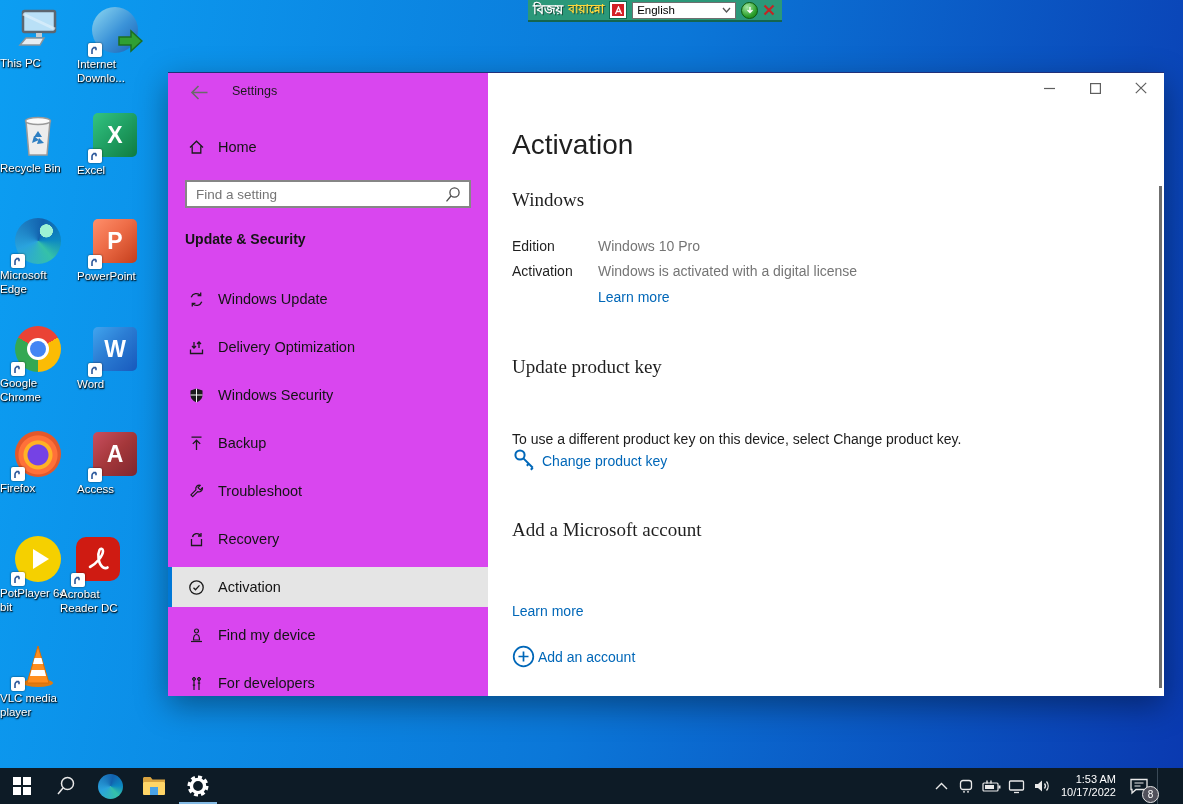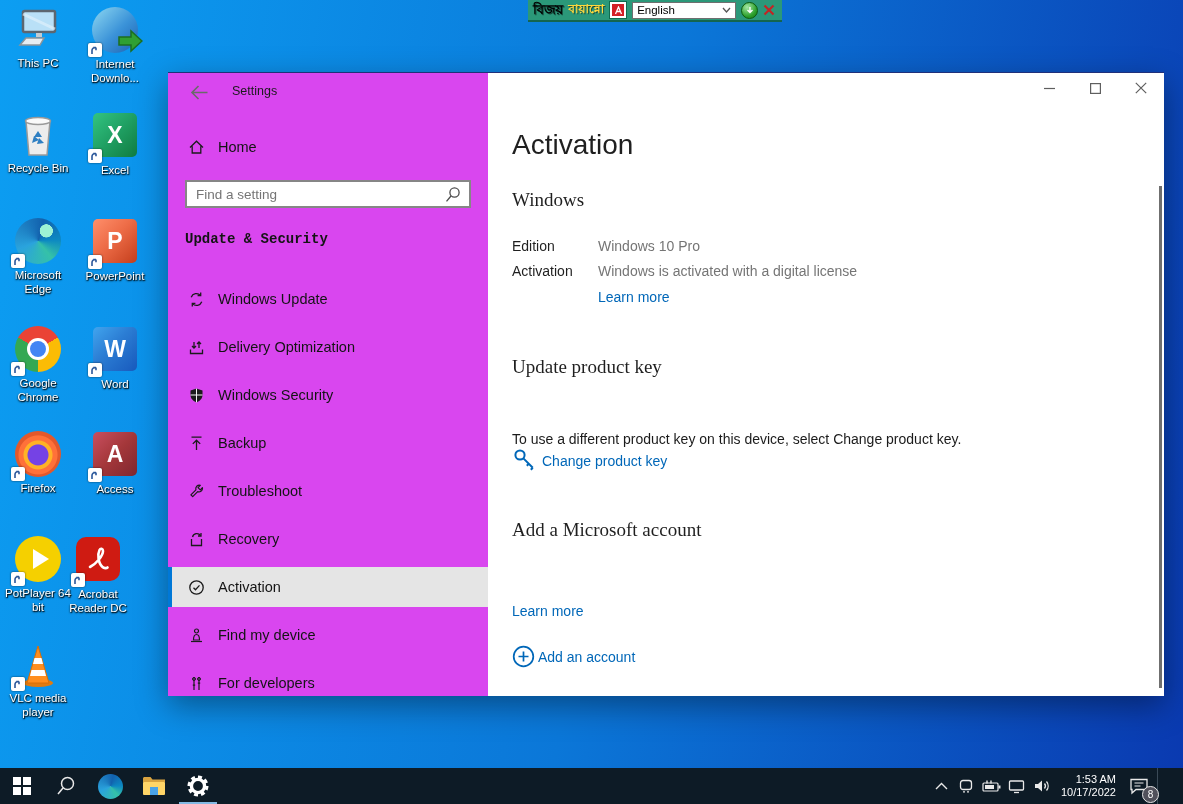--- a/index.html
+++ b/index.html
@@ -2,21 +2,21 @@
 <html><head>
 <meta charset="utf-8">
 <style>
   html,body{margin:0;padding:0;}
   body{
     position:relative;width:1183px;height:804px;overflow:hidden;
     font-family:"Liberation Sans","DejaVu Sans",sans-serif;
     background:linear-gradient(100deg,#0c9ef2 0%,#0b77d8 52%,#0a39b0 100%);
   }
   
-  .dicon{position:absolute;width:76px;text-align:center;cursor:pointer;}
+  .dicon{position:absolute;width:76px;text-align:left;cursor:pointer;}
   .art{position:relative;width:48px;height:48px;margin:0 auto;}
   .dlabel{margin-top:3px;font-size:11.5px;line-height:13.5px;color:#fff;
     text-shadow:0 1px 2px rgba(0,0,0,.95),1px 1px 1px rgba(0,0,0,.8);}
   .sc-badge{position:absolute;left:-3px;bottom:-2px;width:14px;height:14px;background:#fff;
     border-radius:2px;box-shadow:0 0 2px rgba(0,0,0,.7);display:flex;align-items:center;justify-content:center;}
   .osq{width:44px;height:44px;margin:2px auto;border-radius:5px;display:flex;align-items:center;
     justify-content:center;color:#fff;font-weight:bold;font-size:23px;}
   .osq.excel{background:linear-gradient(135deg,#33c481,#21a366 45%,#107c41);}
   .osq.word{background:linear-gradient(135deg,#41a5ee,#2b7cd3 45%,#185abd);}
   .osq.ppt{background:linear-gradient(135deg,#ff8f6b,#ed6c47 45%,#c43e1c);}
@@ -29,21 +29,21 @@
   .chrome-b{position:absolute;left:50%;top:50%;width:16px;height:16px;margin:-8px 0 0 -8px;background:#4285f4;border-radius:50%;}
   .ffx-ic{background:radial-gradient(circle at 50% 52%,#7542e5 0 10px,#ffb226 11px 14px,#ff7139 15px 19px,#e3582b 20px);}
   .idm-ic{background:linear-gradient(135deg,#8fd9f2,#3a92d8 55%,#1c60b0);}
   .idm-arrow{position:absolute;right:-4px;bottom:2px;}
   .pot-ic{background:#f5d000;display:flex;align-items:center;justify-content:center;}
   .pot-play{width:0;height:0;border-left:16px solid #fff;border-top:10px solid transparent;border-bottom:10px solid transparent;margin-left:5px;}
   .acr-ic{width:44px;height:44px;margin:2px auto;border-radius:10px;background:#cf1b12;display:flex;align-items:center;justify-content:center;}
   
   .langbar{position:absolute;left:528px;top:0;width:254px;height:22px;background:#2b9879;
     border-bottom:2px solid #14654f;display:flex;align-items:center;gap:5px;padding:0 5px;box-sizing:border-box;}
-  .lb-logo{color:#000000;font-weight:bold;font-size:13px;line-height:18px;text-shadow:1px 1px 0 rgba(0,0,0,.5);white-space:nowrap;}
+  .lb-logo{color:#ffffff;font-weight:bold;font-size:13px;line-height:18px;text-shadow:1px 1px 0 rgba(0,0,0,.5);white-space:nowrap;}
   .lb-brand{color:#ffd83d;font-weight:bold;font-size:12px;text-shadow:1px 1px 0 rgba(0,0,0,.45);white-space:nowrap;}
   .lb-kb{width:16px;height:16px;background:#fff;border:1px solid #0f6b4f;display:flex;align-items:center;justify-content:center;}
   .lb-kb-in{width:12px;height:12px;background:#d31f26;display:flex;align-items:center;justify-content:center;}
   .lb-select{height:17px;width:104px;background:#fff;border:1px solid #6f6f6f;font-size:11.5px;color:#000;
     display:flex;align-items:center;justify-content:space-between;padding:0 4px;box-sizing:border-box;}
   .lb-orb{width:15px;height:15px;border-radius:50%;border:1px solid #0e5c0e;
     background:radial-gradient(circle at 35% 28%,#a5e8a5,#2ca02c 62%,#157a15);display:flex;align-items:center;justify-content:center;}
   
   .win{position:absolute;left:168px;top:72px;width:996px;height:623px;background:#fff;
     border-top:1px solid #20307a;box-shadow:0 10px 30px rgba(0,0,0,.38);}
@@ -51,21 +51,21 @@
   .backbtn{position:absolute;left:14px;top:6px;width:34px;height:26px;display:flex;align-items:center;justify-content:center;cursor:pointer;}
   .win-title{position:absolute;left:64px;top:11px;font-size:12.5px;color:#1b1b1b;}
   .home-row{position:absolute;left:0;top:54px;width:100%;height:40px;display:flex;align-items:center;cursor:pointer;}
   .home-row .nicon{margin-left:20px;}
   .nav-label{margin-left:13px;font-size:14.5px;color:#141414;}
   .searchbox{position:absolute;left:17px;top:107px;width:286px;height:28px;box-sizing:border-box;
     border:2px solid #868686;background:#fff;}
   .searchbox input{position:absolute;inset:0;border:none;outline:none;background:transparent;
     font-family:inherit;font-size:13.5px;color:#1f1f1f;padding:0 32px 0 9px;}
   .search-glass{position:absolute;right:7px;top:4px;}
-  .section-title{position:absolute;left:17px;top:158px;font-size:14px;font-weight:bold;color:#141414;font-family:Liberation Mono, monospace;}
+  .section-title{position:absolute;left:17px;top:158px;font-size:14px;font-weight:bold;color:#141414;}
   .nav-item{position:absolute;left:0;width:100%;height:40px;display:flex;align-items:center;cursor:pointer;}
   .nav-item .nicon{margin-left:20px;width:17px;height:17px;}
   .nav-item.sel{background:#e5e5e5;}
   .nav-item.sel::before{content:"";position:absolute;left:0;top:0;width:4px;height:100%;background:#0078d7;}
   
   .main{position:absolute;left:320px;top:0;right:0;bottom:0;background:#fff;}
   .controls{position:absolute;top:0;right:0;display:flex;}
   .ctl{width:46px;height:30px;display:flex;align-items:center;justify-content:center;cursor:pointer;}
   .h1{position:absolute;left:24px;top:56px;font-size:28px;font-weight:300;color:#1f1f1f;}
   .h2{position:absolute;left:24px;font-size:19px;font-weight:400;color:#1f1f1f;font-family:Liberation Serif, serif;}

